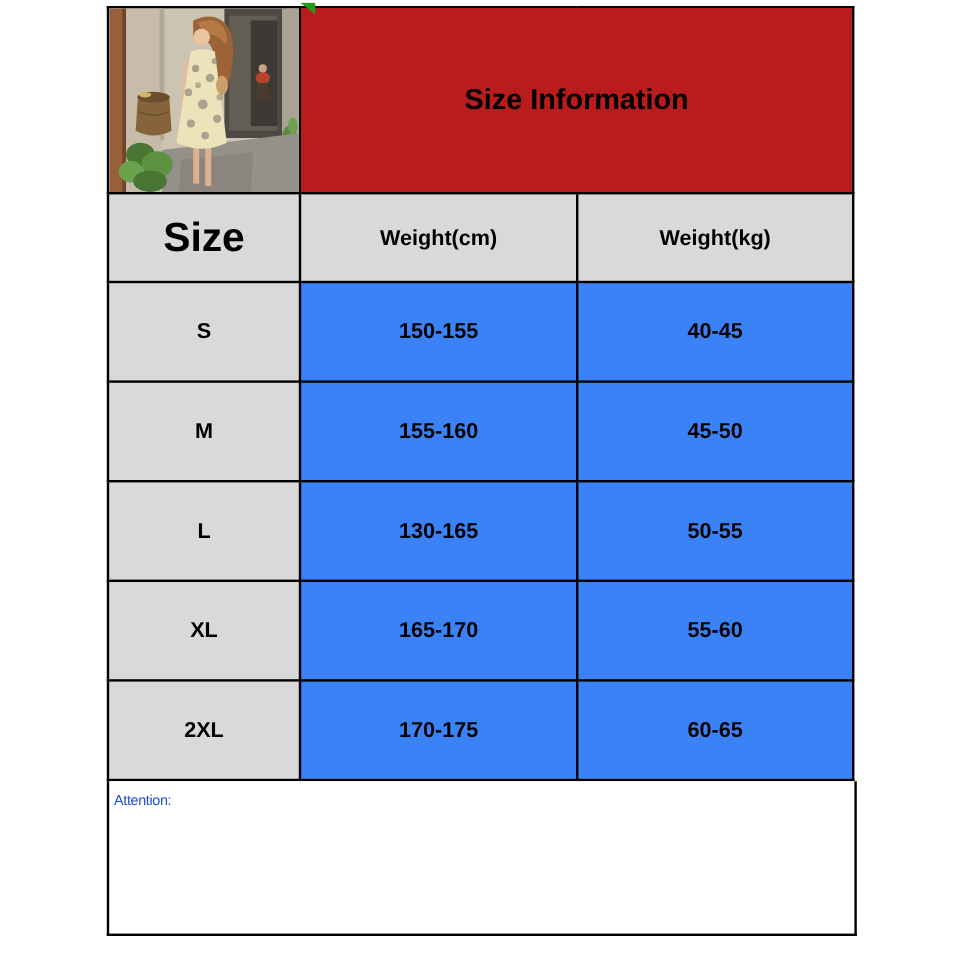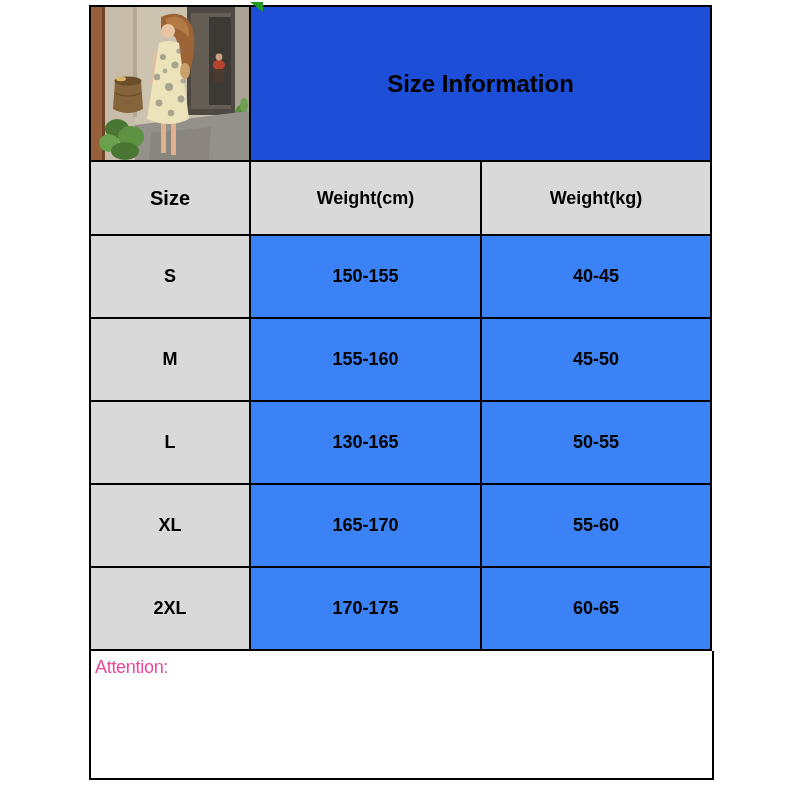--- a/index.html
+++ b/index.html
@@ -29,57 +29,57 @@
     vertical-align: middle;
     color: #000000;
   }
   .photo-cell {
     width: 158px;
     height: 153px;
     background: #cdc3b1;
   }
   .photo-cell svg { display: block; width: 100%; height: 153px; }
   .title-cell {
-    background: #1d4ed8;
+    background: #b91c1c;
     font-weight: bold;
     font-size: 24px;
     position: relative;
   }
   .flag-triangle {
     position: absolute;
     left: -1px;
     top: -5px;
     width: 13px;
     height: 10px;
     background: #1f9c1f;
     clip-path: polygon(0 0, 100% 0, 100% 100%);
   }
   tr.head-row th {
     background: #d9d9d9;
     height: 72px;
     font-size: 18px;
   }
-  tr.head-row th.size-col-head { font-size: 20px; }
+  tr.head-row th.size-col-head { font-size: 34px; }
   tr.data-row td { height: 81px; font-size: 18px; font-weight: bold; background: #3b82f6; }
   tr.data-row td.size-label { background: #d9d9d9; }
   col.c1 { width: 160px; }
   col.c2 { width: 231px; }
   col.c3 { width: 230px; }
   .attention-box {
     border: 2px solid #000000;
     border-top: none;
     background: #ffffff;
     height: 124px;
     padding: 3px 4px 0 4px;
     box-sizing: content-box;
     width: 613px;
-    font-size: 18px;
+    font-size: 12px;
     line-height: 27px;
     letter-spacing: -0.3px;
-    color: #ec4899;
+    color: #1d4ed8;
   }
 </style>
 </head>
 <body>
 
 <div class="sheet">
 
   <table class="size-table">
     <colgroup>
         <col class="c1">

